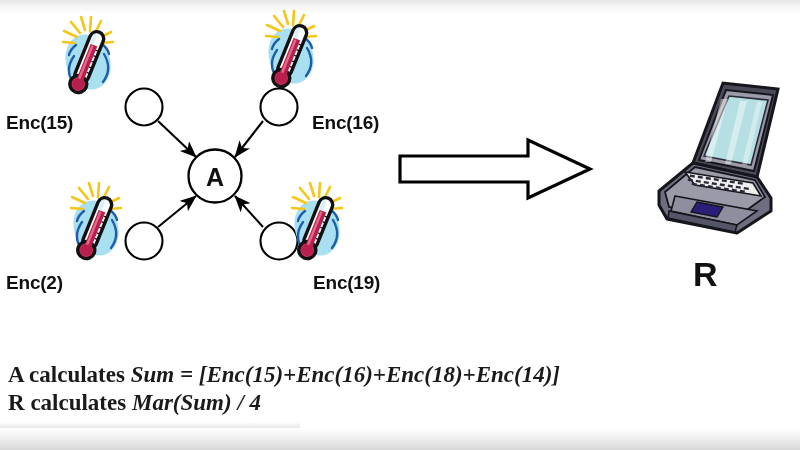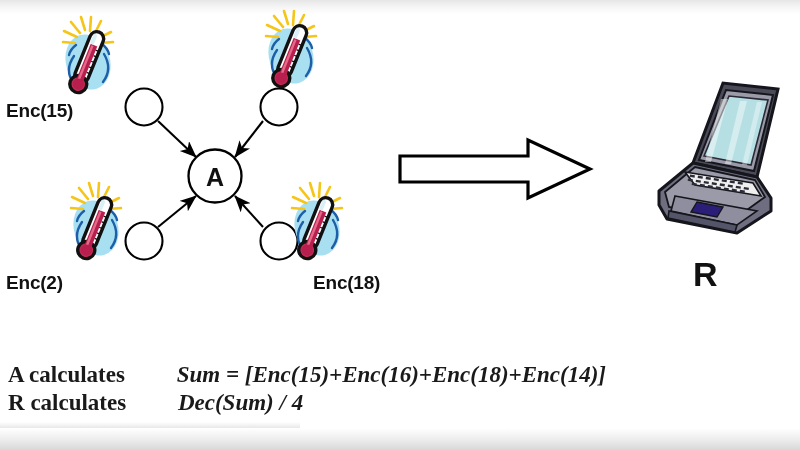--- a/index.html
+++ b/index.html
@@ -106,21 +106,20 @@
     font-weight: bold;
     font-style: normal;
   }
   #caption .verb {
     font-weight: bold;
     font-style: normal;
   }
   #caption .formula {
     font-weight: bold;
     font-style: italic;
-    margin-left: 46px;
   }
 </style>
 </head>
 <body>
 
 <div id="stage">
 
   <div class="edge-band top"></div>
   <div class="edge-band bottom"></div>
   <div class="edge-band bottomleft"></div>
@@ -289,23 +288,24 @@
           <line x1="40" y1="40" x2="43" y2="40"></line>
           <line x1="40" y1="46" x2="43" y2="46"></line>
           <line x1="40" y1="52" x2="43" y2="52"></line>
           <line x1="40" y1="58" x2="43" y2="58"></line>
         </g>
         <rect x="31.5" y="19" width="4" height="11" rx="2" fill="#d9f0f7"></rect>
       </g>
     </svg>
   </div>
 
-  <div class="enc-label" style="left:6px;  top:100px;">Enc(15)</div>
+  <div class="enc-label" style="left:6px;  top:112px;">Enc(15)</div>
+  <div class="enc-label" style="left:312px; top:112px;">Enc(16)</div>
   <div class="enc-label" style="left:6px;  top:272px;">Enc(2)</div>
-  <div class="enc-label" style="left:313px; top:272px;">Enc(18)</div>
+  <div class="enc-label" style="left:313px; top:272px;">Enc(19)</div>
 
   <svg id="block-arrow" width="200" height="70" viewBox="0 0 200 70">
     <path d="M4,22 L132,22 L132,6 L194,35 L132,64 L132,48 L4,48 Z" fill="#ffffff" stroke="#000000" stroke-width="3.2" stroke-linejoin="miter"></path>
   </svg>
 
   <svg id="laptop" width="140" height="180" viewBox="0 0 140 180">
 
     <g>
       <path d="M48,98 L78,18 L133,24 L112,112 Z" fill="#4a4a58" stroke="#15151c" stroke-width="3"></path>
       <path d="M54,95 L81,25 L128,30 L109,106 Z" fill="#9a9aa8" stroke="#15151c" stroke-width="2"></path>
@@ -352,17 +352,17 @@
       <path d="M24,146 L92,160 L90,167 L23,153 Z" fill="#55556a" stroke="#15151c" stroke-width="1.6"></path>
     </g>
   </svg>
   <div id="laptop-label">R</div>
 
   <div id="caption">
     <div class="cap-line">
       <span class="agent">A</span><span class="verb"> calculates </span><span class="formula">Sum = [Enc(15)+Enc(16)+Enc(18)+Enc(14)]</span>
     </div>
     <div class="cap-line">
-      <span class="agent">R</span><span class="verb"> calculates </span><span class="formula">Dec(Sum) / 4</span>
+      <span class="agent">R</span><span class="verb"> calculates </span><span class="formula">Mar(Sum) / 4</span>
     </div>
   </div>
 
 </div>
 
 </body></html>

